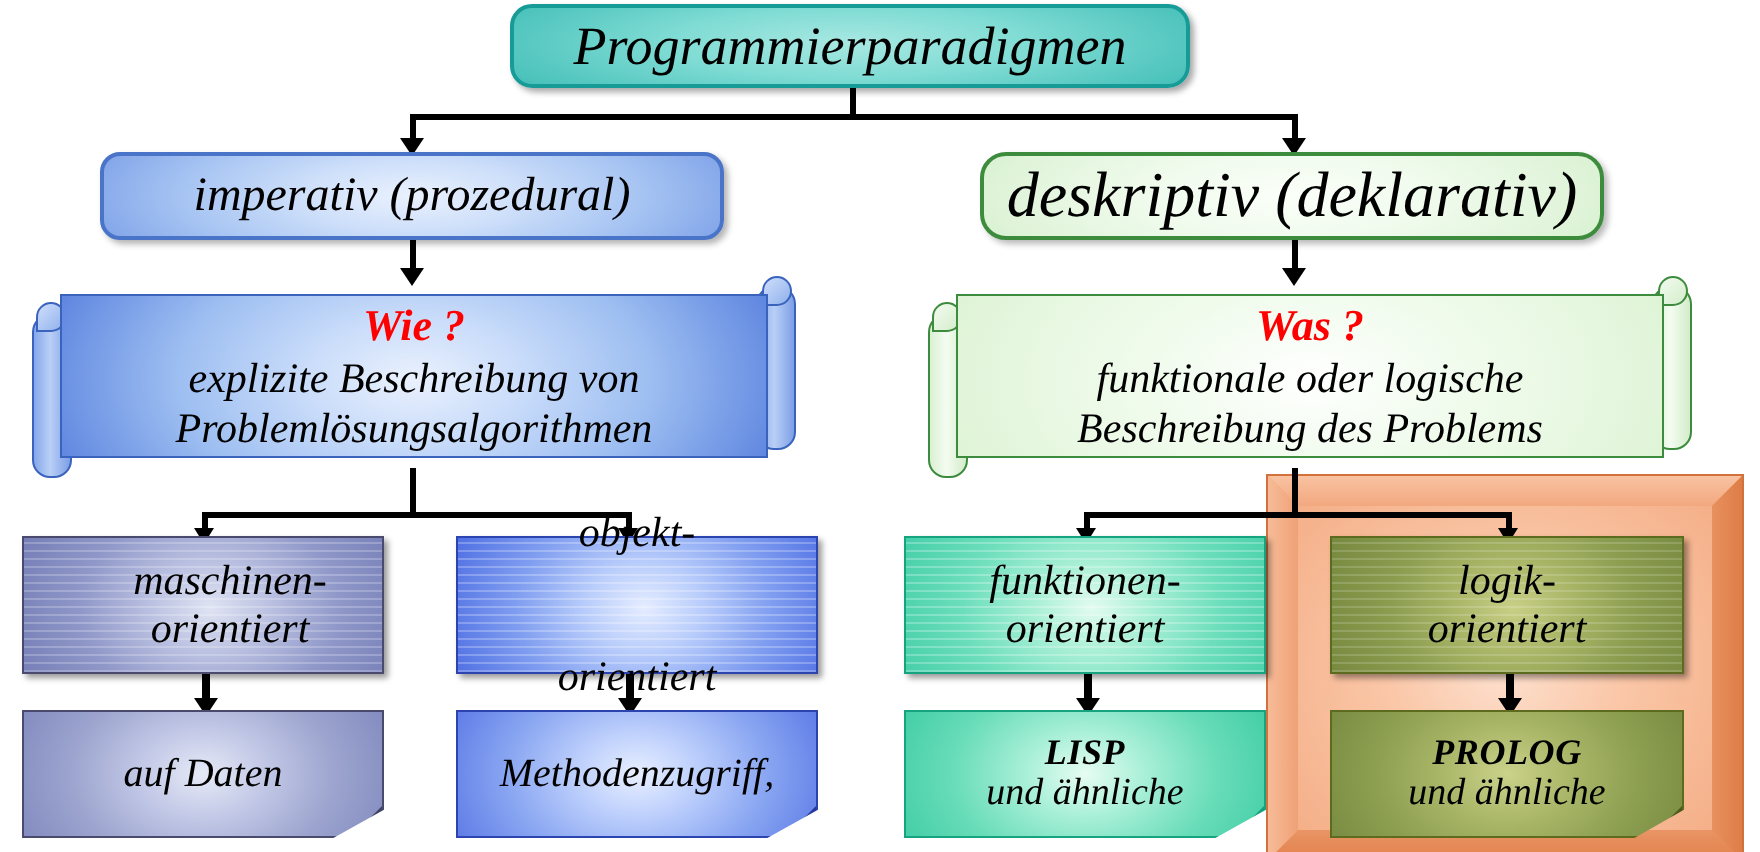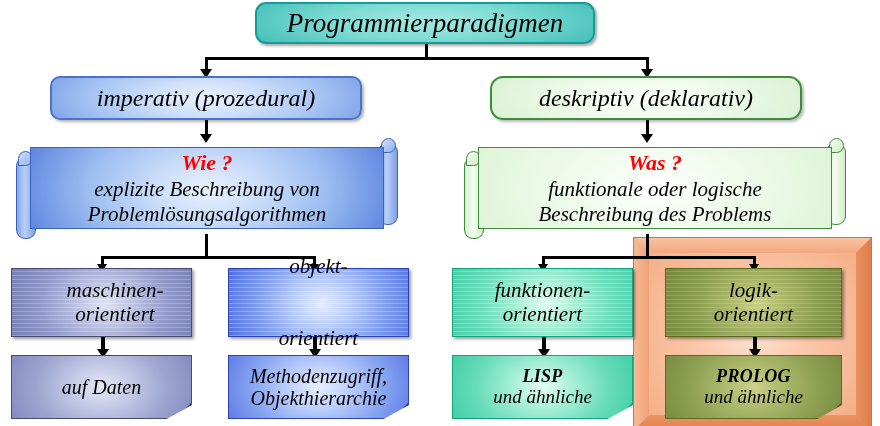--- a/index.html
+++ b/index.html
@@ -32,21 +32,21 @@
       radial-gradient(ellipse 62% 150% at 50% 50%, #eaf1fd 0%, #cfe0fa 28%, #a9c6f3 58%, #7b9fe7 92%, #6b93e3 100%);
     box-shadow:2px 2px 3px rgba(0,0,0,.30);
     font-size:24px;
   }
   
   .green-round{
     border:2px solid #3d8b3d;border-radius:13px;
     background:
       radial-gradient(ellipse 62% 150% at 50% 50%, #fbfff9 0%, #f1fbee 34%, #e2f5dc 70%, #d3eeca 100%);
     box-shadow:2px 2px 3px rgba(0,0,0,.28);
-    font-size:24px;
+    font-size:32px;
   }
 
   
   .scroll{position:absolute;z-index:4;}
   .scroll .body{
     position:absolute;left:16px;right:16px;top:4px;bottom:10px;
     box-sizing:border-box;
     display:flex;flex-direction:column;align-items:center;justify-content:center;
   }
   .scroll .roll{position:absolute;width:20px;box-sizing:border-box;}
@@ -263,21 +263,20 @@
     <span class="ln">orientiert</span>
   </div>
 
   <div class="node leaf leaf-mach" style="left:11px;top:355px;width:181px;height:64px;">
     <span class="ln">auf Daten</span>
     <span class="fold"></span>
   </div>
 
   <div class="node leaf leaf-obj" style="left:228px;top:355px;width:181px;height:64px;">
     <span class="ln">Methodenzugriff,</span>
-    <span class="ln">Objekthierarchie</span>
     <span class="fold"></span>
   </div>
 
   <div class="node leaf leaf-fun" style="left:452px;top:355px;width:181px;height:64px;">
     <span class="lang">LISP</span>
     <span class="sub">und ähnliche</span>
     <span class="fold"></span>
   </div>
 
   <div class="node leaf leaf-log" style="left:665px;top:355px;width:177px;height:64px;">

